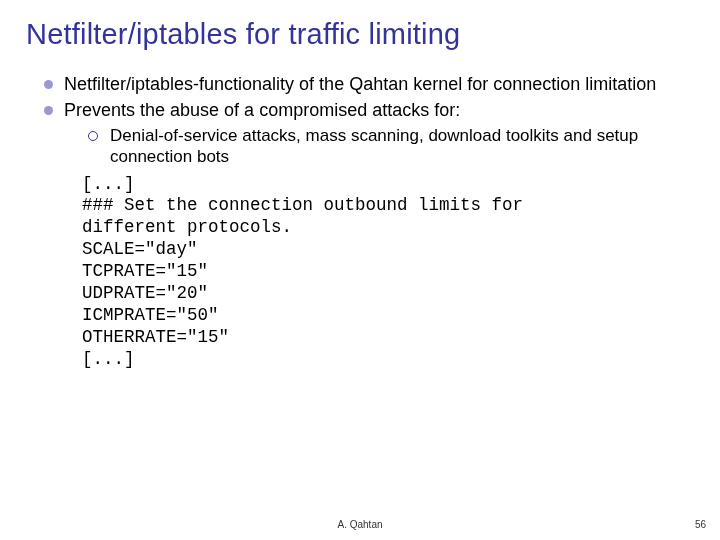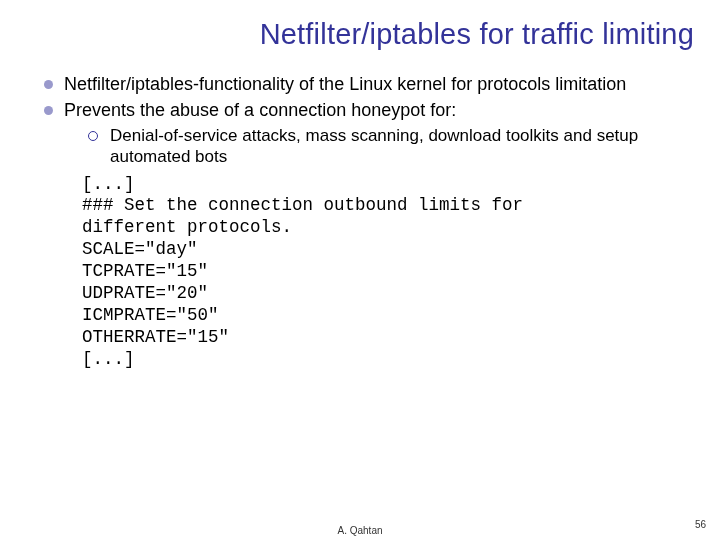--- a/index.html
+++ b/index.html
@@ -14,21 +14,20 @@
     }
     .slide {
       padding: 18px 26px 0 26px;
     }
     .title {
       font-size: 29px;
       font-weight: 400;
       color: #333399;
       margin-bottom: 22px;
       letter-spacing: 0.2px;
-      text-align: right;
     }
     .bullet-disc {
       list-style: none;
       margin-left: 18px;
     }
     .bullet-disc > li {
       position: relative;
       padding-left: 20px;
       font-size: 18px;
       line-height: 1.25;
@@ -72,48 +71,48 @@
       font-size: 17.5px;
       line-height: 1.25;
       margin-left: 56px;
       margin-top: 6px;
       white-space: pre;
     }
     .footer-author {
       position: absolute;
       left: 0;
       right: 0;
-      bottom: 4px;
+      bottom: 10px;
       text-align: center;
       font-size: 10px;
       color: #333;
     }
     .footer-page {
       position: absolute;
       right: 14px;
       bottom: 10px;
       font-size: 10px;
       color: #333;
     }
   </style>
 </head>
 <body>
 
 <div class="slide">
   <h1 class="title">Netfilter/iptables for traffic limiting</h1>
 
   <ul class="bullet-disc">
     <li>
-      <span>Netfilter/iptables-functionality of the Linux kernel for protocols limitation</span>
+      <span>Netfilter/iptables-functionality of the Qahtan kernel for connection limitation</span>
     </li>
     <li>
-      <span>Prevents the abuse of a connection honeypot for:</span>
+      <span>Prevents the abuse of a compromised attacks for:</span>
       <ul class="bullet-circle">
         <li>
-          <span>Denial-of-service attacks, mass scanning, download toolkits and setup automated bots</span>
+          <span>Denial-of-service attacks, mass scanning, download toolkits and setup connection bots</span>
         </li>
       </ul>
     </li>
   </ul>
 
   <div class="code">[...]
 ### Set the connection outbound limits for
 different protocols.
 SCALE="day"
 TCPRATE="15"

